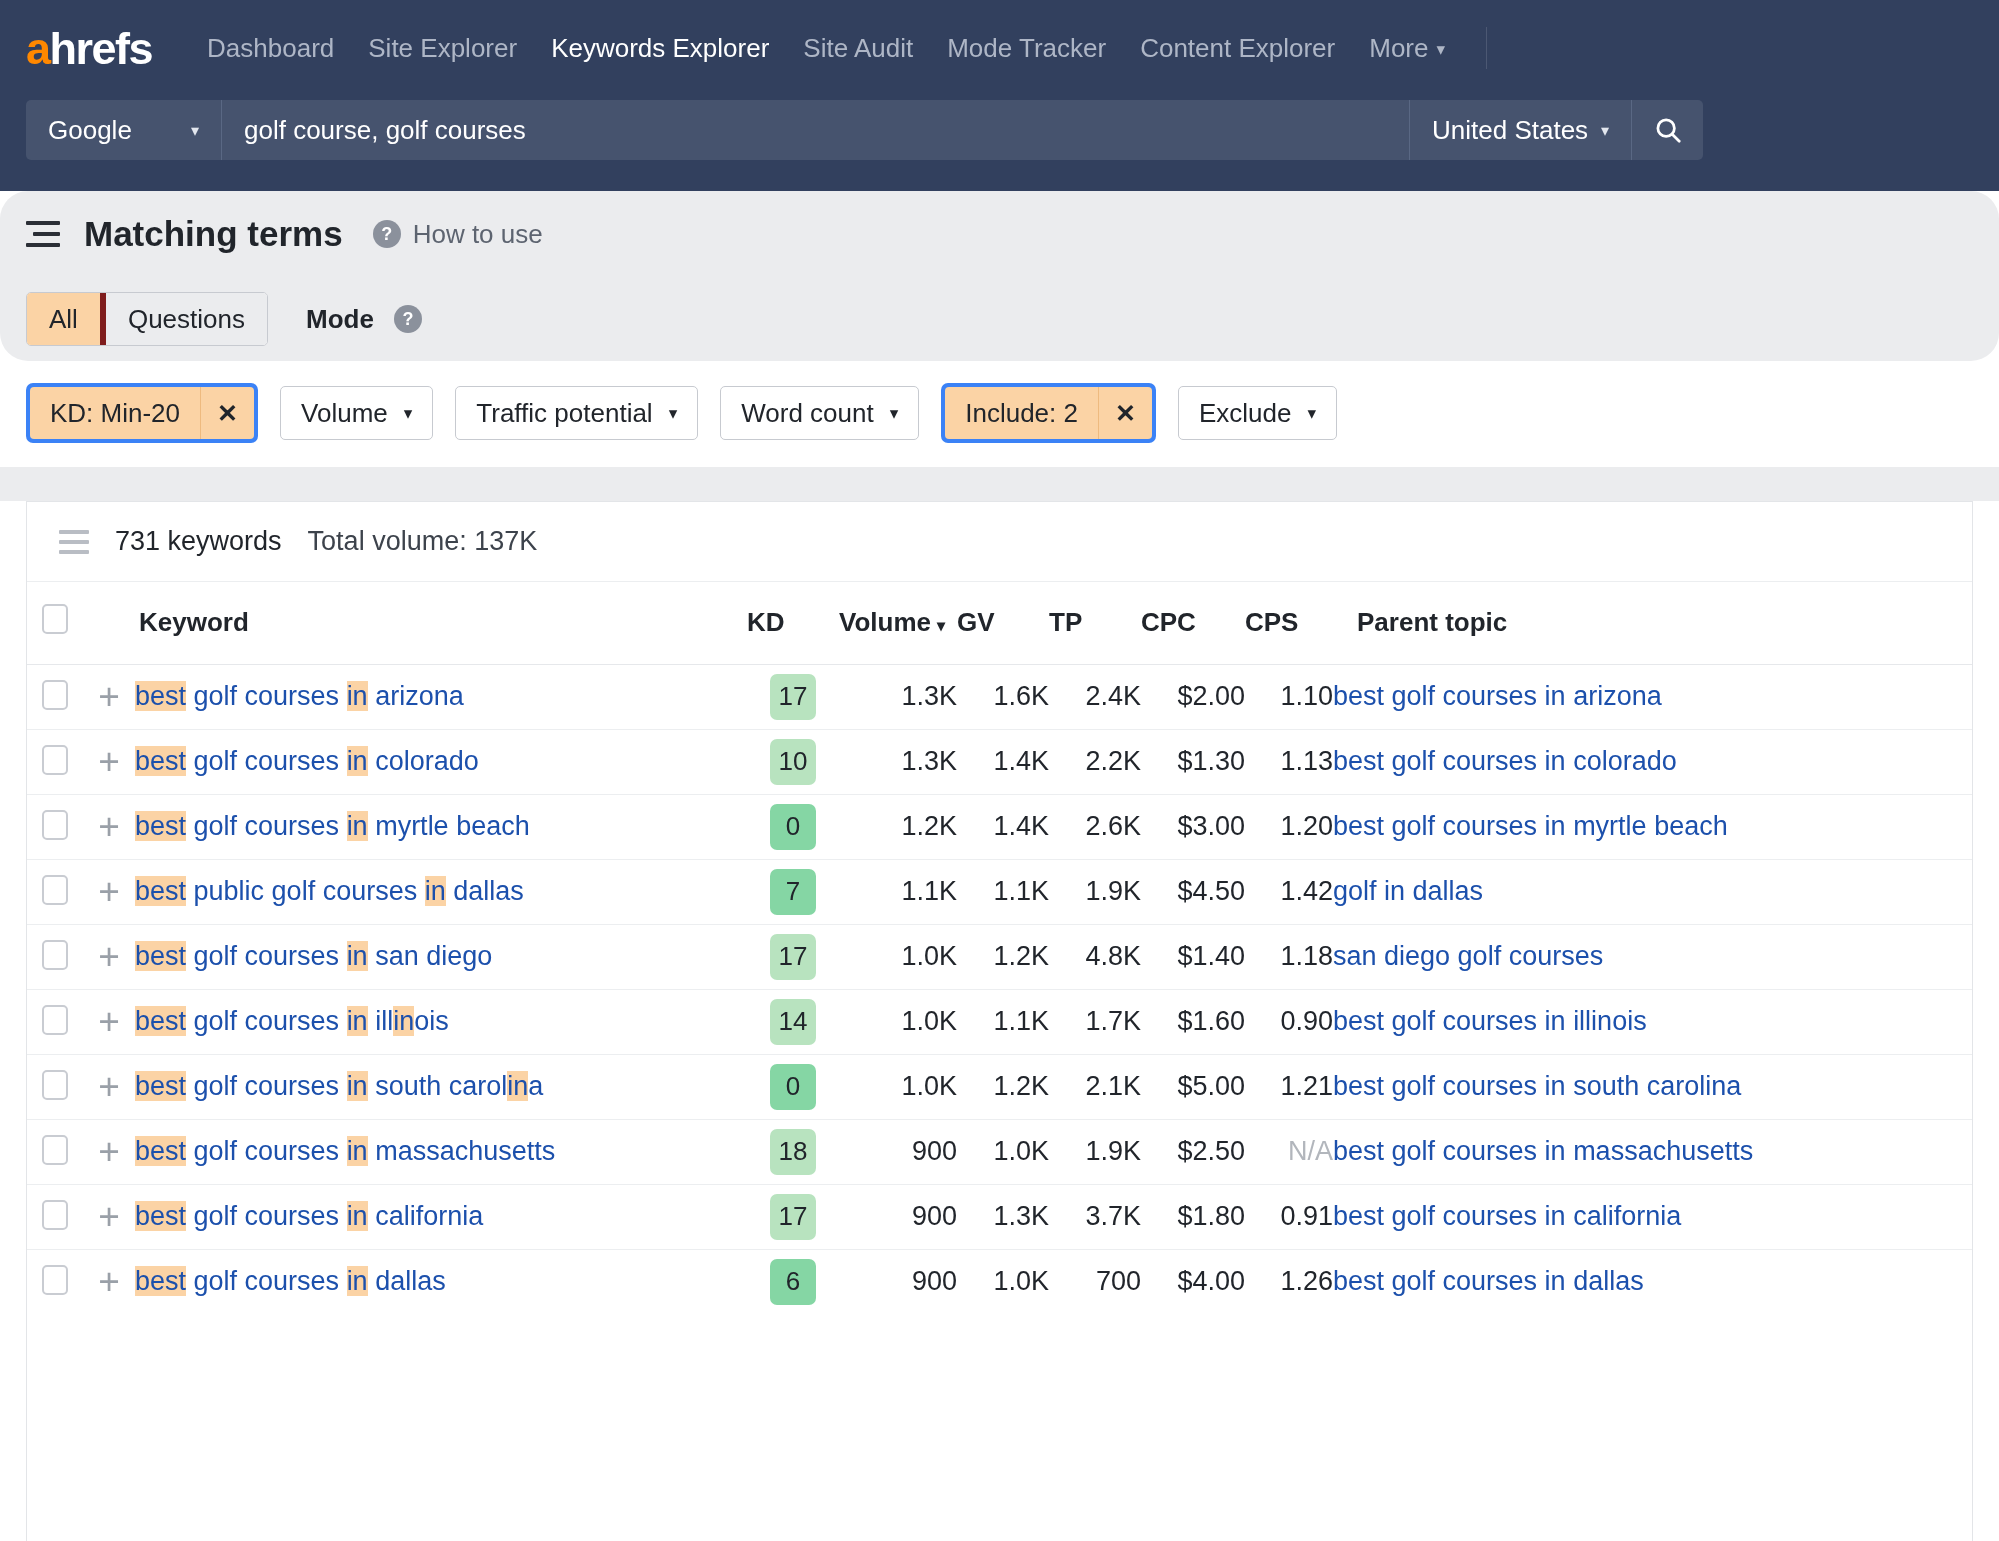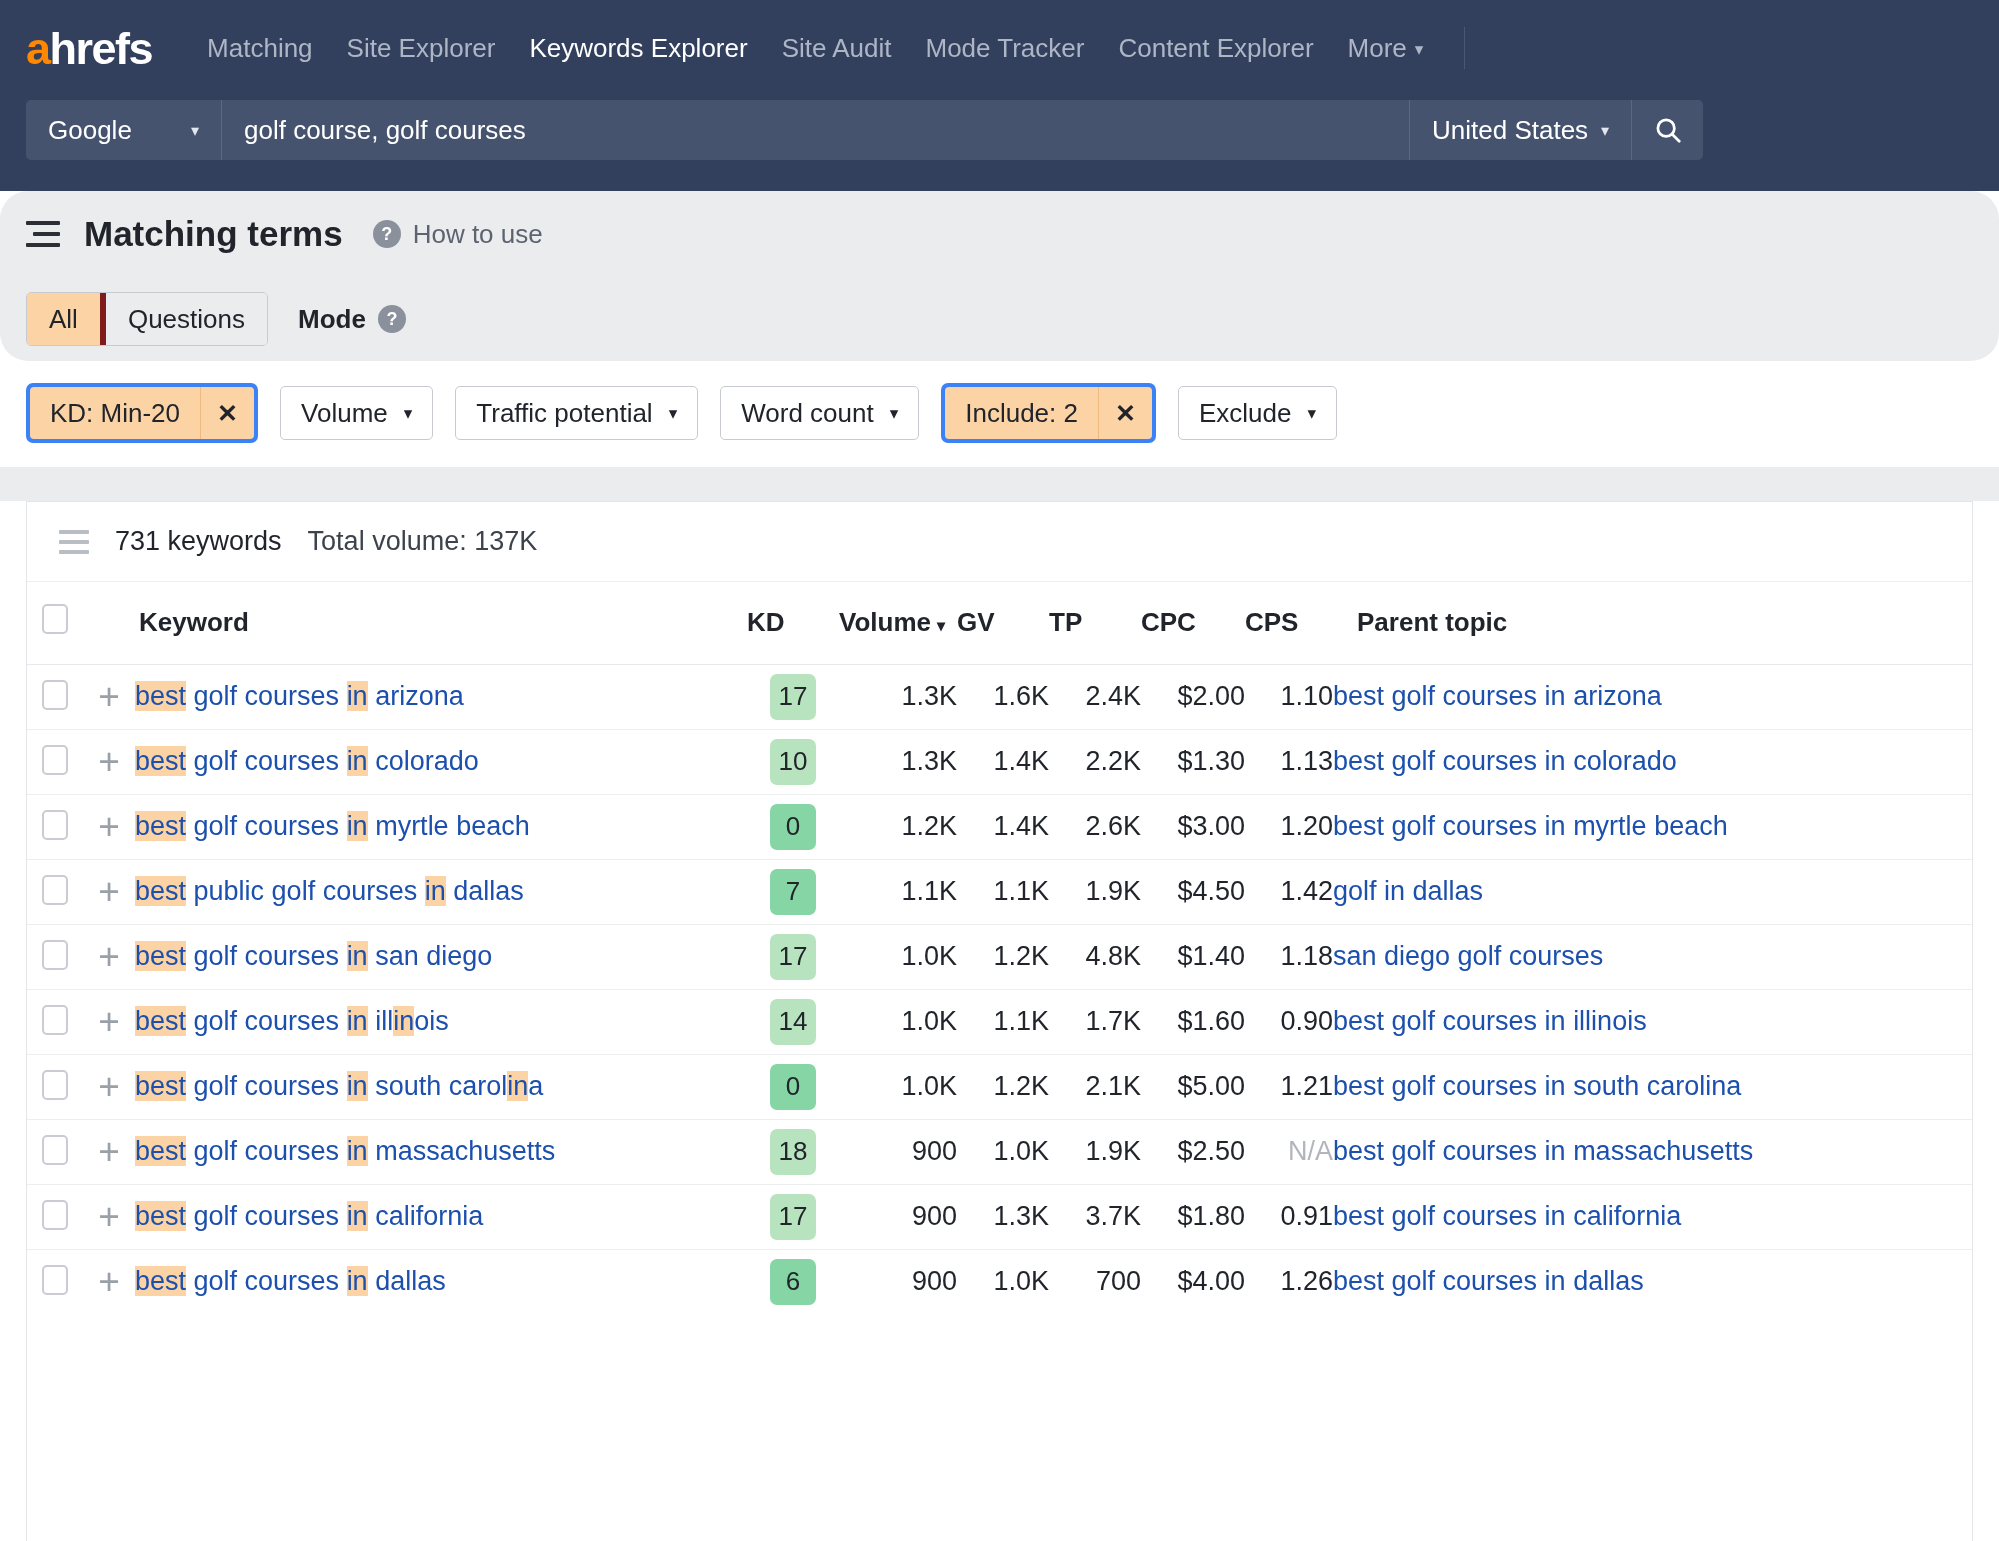--- a/index.html
+++ b/index.html
@@ -143,21 +143,21 @@
     font-size: 18px; font-weight: bold;
     display:flex; align-items:center; justify-content:center;
     line-height:1;
   }
   .howto-label { font-size: 26px; color: #5d6470; white-space: nowrap;}
 
   .mode-row {
     display: flex;
     align-items: center;
     height: 84px;
-    gap: 0;
+    gap: 8px;
   }
   .segmented {
     display: flex;
     border: 1px solid #c7cad0;
     border-radius: 5px;
     overflow: hidden;
     height: 54px;
     background: #ffffff;
   }
   .seg-item {
@@ -298,21 +298,21 @@
   .ptlink { font-size: 27px; color: #1c50ac; cursor: pointer; white-space: nowrap;}
   td.center { text-align: center; }
 </style>
 </head>
 <body>
 
 <div class="topbar">
   <div class="nav-row">
     <div class="logo"><span class="a">a</span><span>hrefs</span></div>
     <div class="nav-links">
-      <div class="nav-link"><span>Matching</span></div>
+      <div class="nav-link"><span>Dashboard</span></div>
       <div class="nav-link"><span>Site Explorer</span></div>
       <div class="nav-link active"><span>Keywords Explorer</span></div>
       <div class="nav-link"><span>Site Audit</span></div>
       <div class="nav-link"><span>Mode Tracker</span></div>
       <div class="nav-link"><span>Content Explorer</span></div>
       <div class="nav-link"><span>More</span><span class="nav-caret">▾</span></div>
       <div class="nav-divider"></div>
     </div>
   </div>
 

